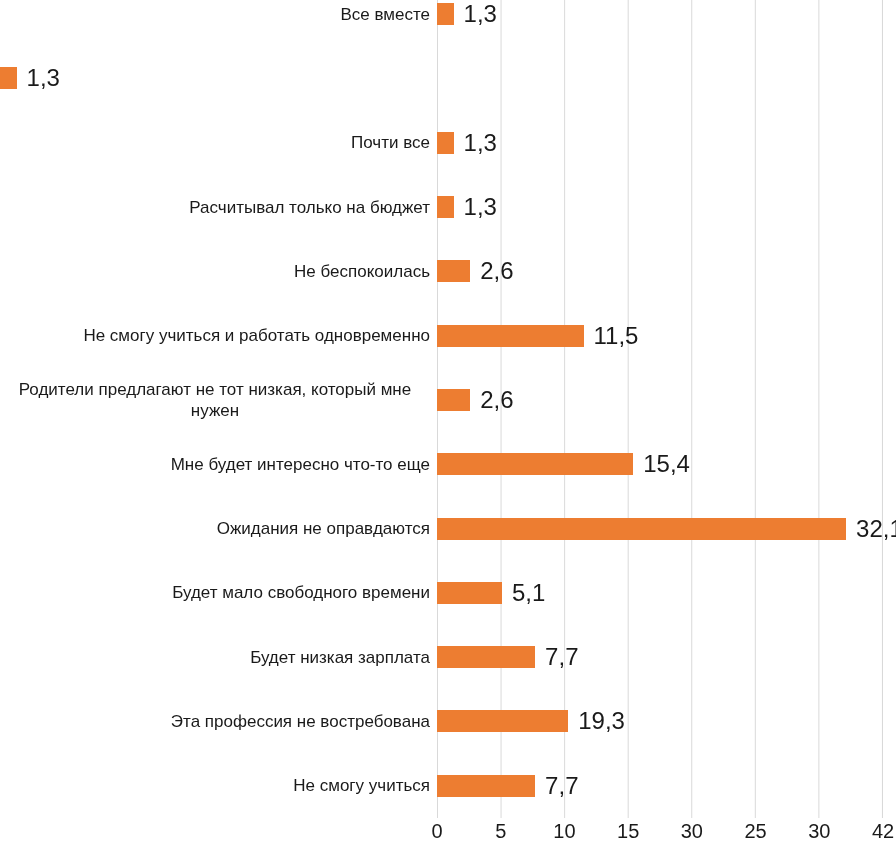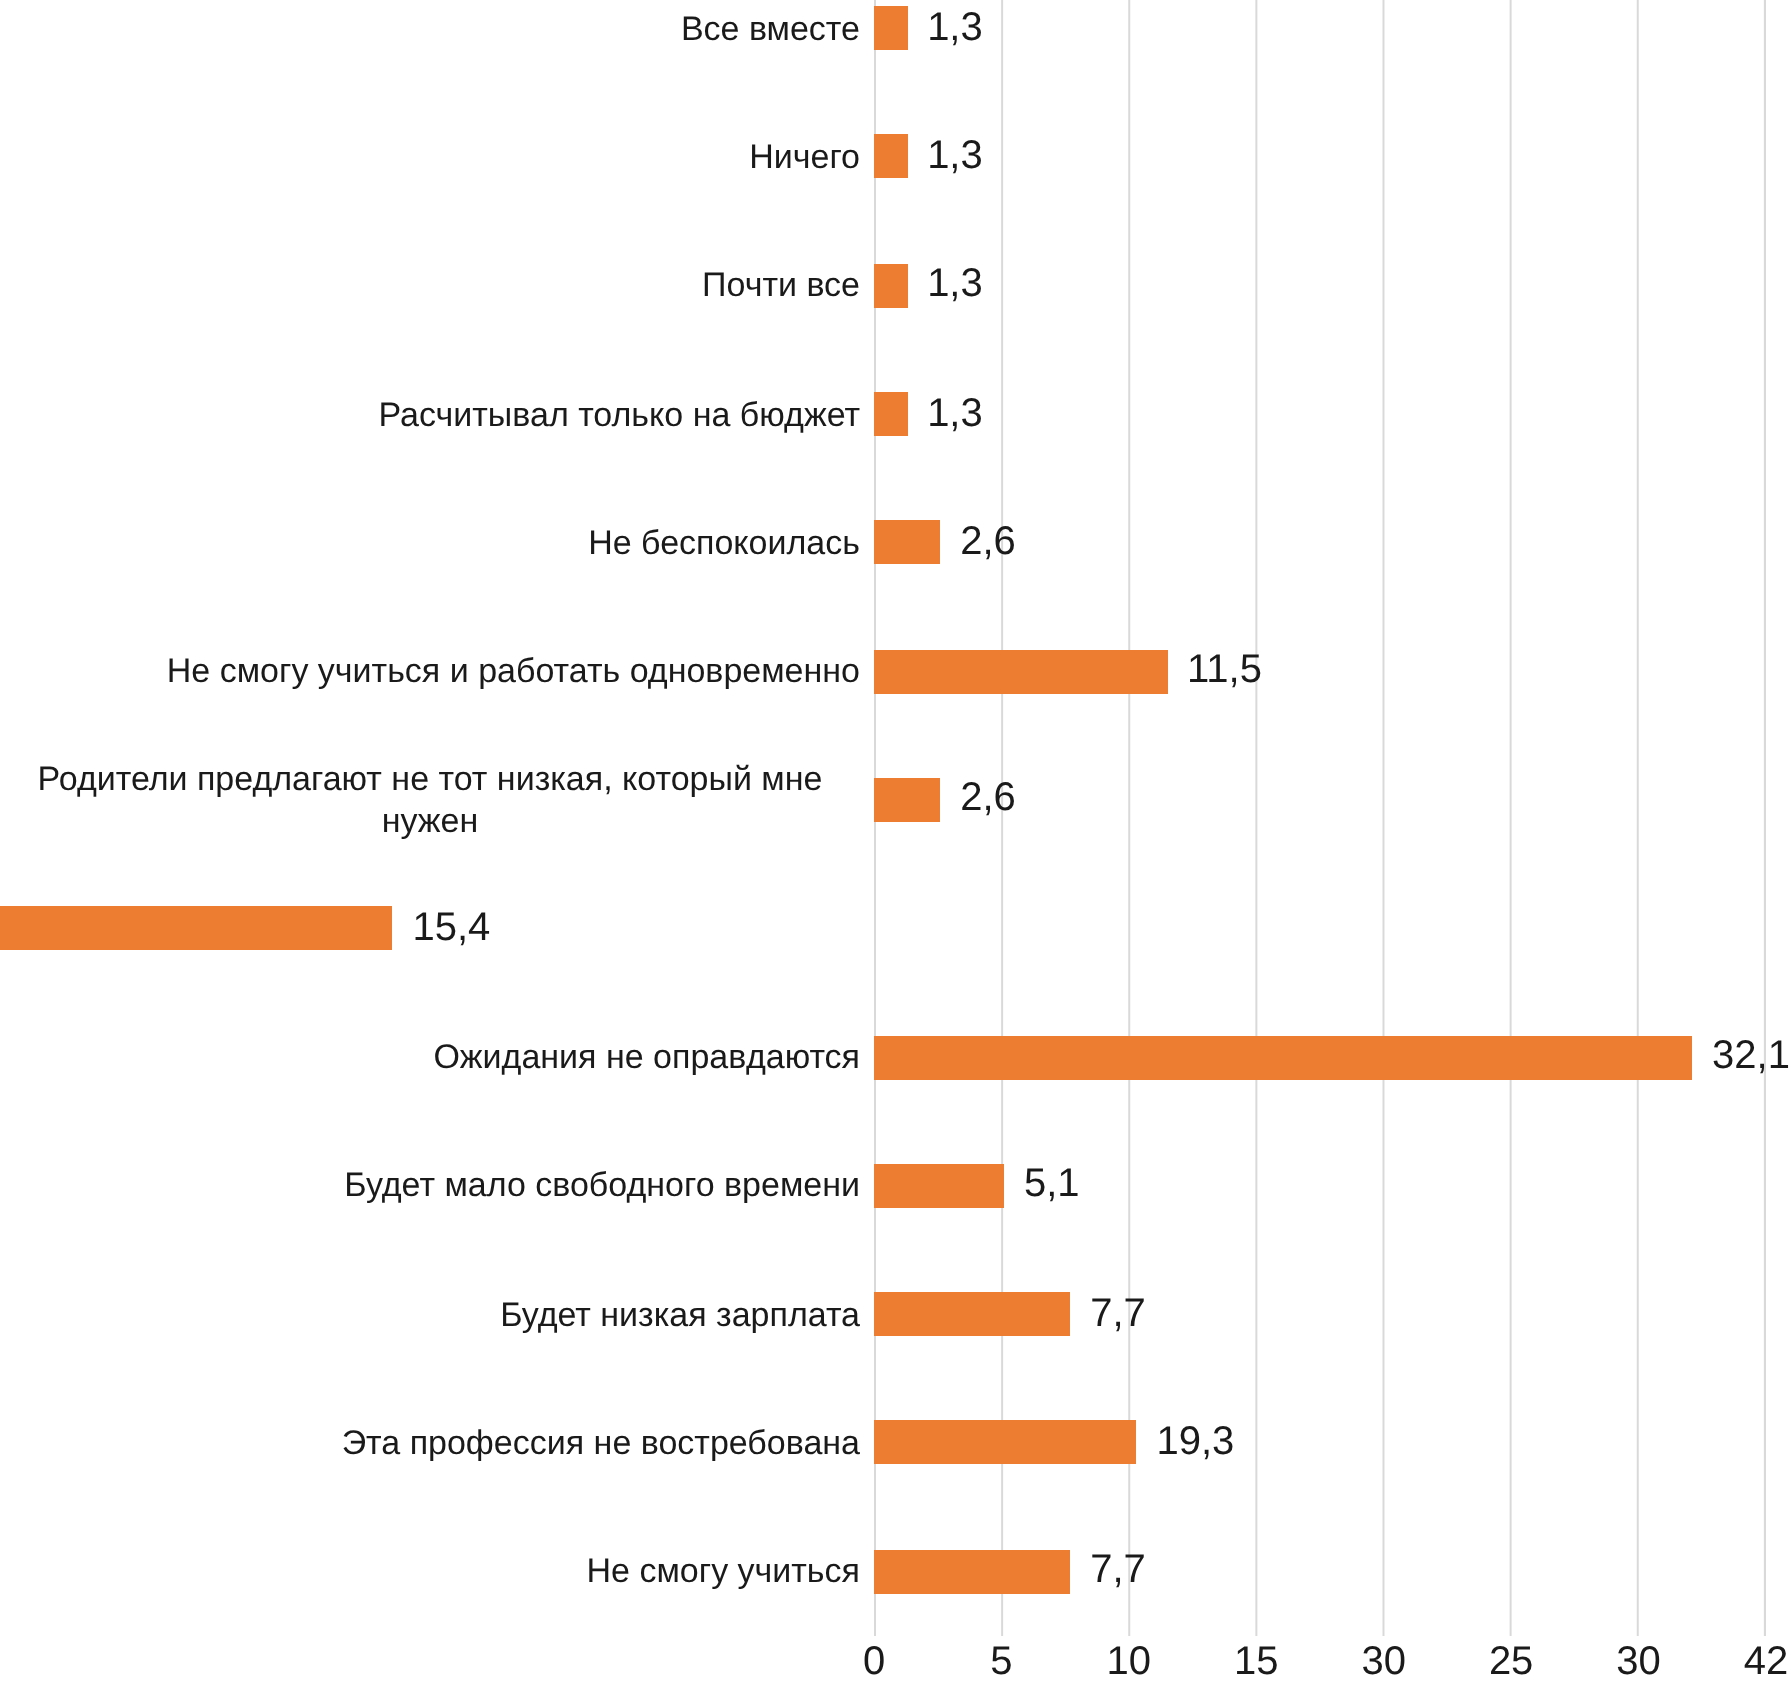--- a/index.html
+++ b/index.html
@@ -62,21 +62,21 @@
     align-items: center;
     flex-shrink: 0;
   }
   .bar {
     height: 22px;
     background: var(--bar, #ed7d31);
     flex-shrink: 0;
   }
   .value-label {
     margin-left: 10px;
-    font-size: 20px;
+    font-size: 24px;
     color: var(--text, #1a1a1a);
     white-space: nowrap;
   }
   .x-axis {
     position: absolute;
     left: 437px;
     top: 821px;
     width: 446px;
     height: 25px;
   }
@@ -98,23 +98,20 @@
       <div class="row">
         <div class="cat-cell">
           <span class="cat-label">Все вместе</span>
         </div>
         <div class="plot-cell">
           <div class="bar" style="width: 3.71429%;"></div>
           <span class="value-label">1,3</span>
         </div>
       </div>
       <div class="row">
-        <div class="cat-cell">
-          <span class="cat-label">Ничего</span>
-        </div>
         <div class="plot-cell">
           <div class="bar" style="width: 3.71429%;"></div>
           <span class="value-label">1,3</span>
         </div>
       </div>
       <div class="row">
         <div class="cat-cell">
           <span class="cat-label">Почти все</span>
         </div>
         <div class="plot-cell">
@@ -152,20 +149,23 @@
       <div class="row">
         <div class="cat-cell">
           <span class="cat-label">Родители предлагают не тот низкая, который мне нужен</span>
         </div>
         <div class="plot-cell">
           <div class="bar" style="width: 7.42857%;"></div>
           <span class="value-label">2,6</span>
         </div>
       </div>
       <div class="row">
+        <div class="cat-cell">
+          <span class="cat-label">Мне будет интересно что-то еще</span>
+        </div>
         <div class="plot-cell">
           <div class="bar" style="width: 44%;"></div>
           <span class="value-label">15,4</span>
         </div>
       </div>
       <div class="row">
         <div class="cat-cell">
           <span class="cat-label">Ожидания не оправдаются</span>
         </div>
         <div class="plot-cell">

